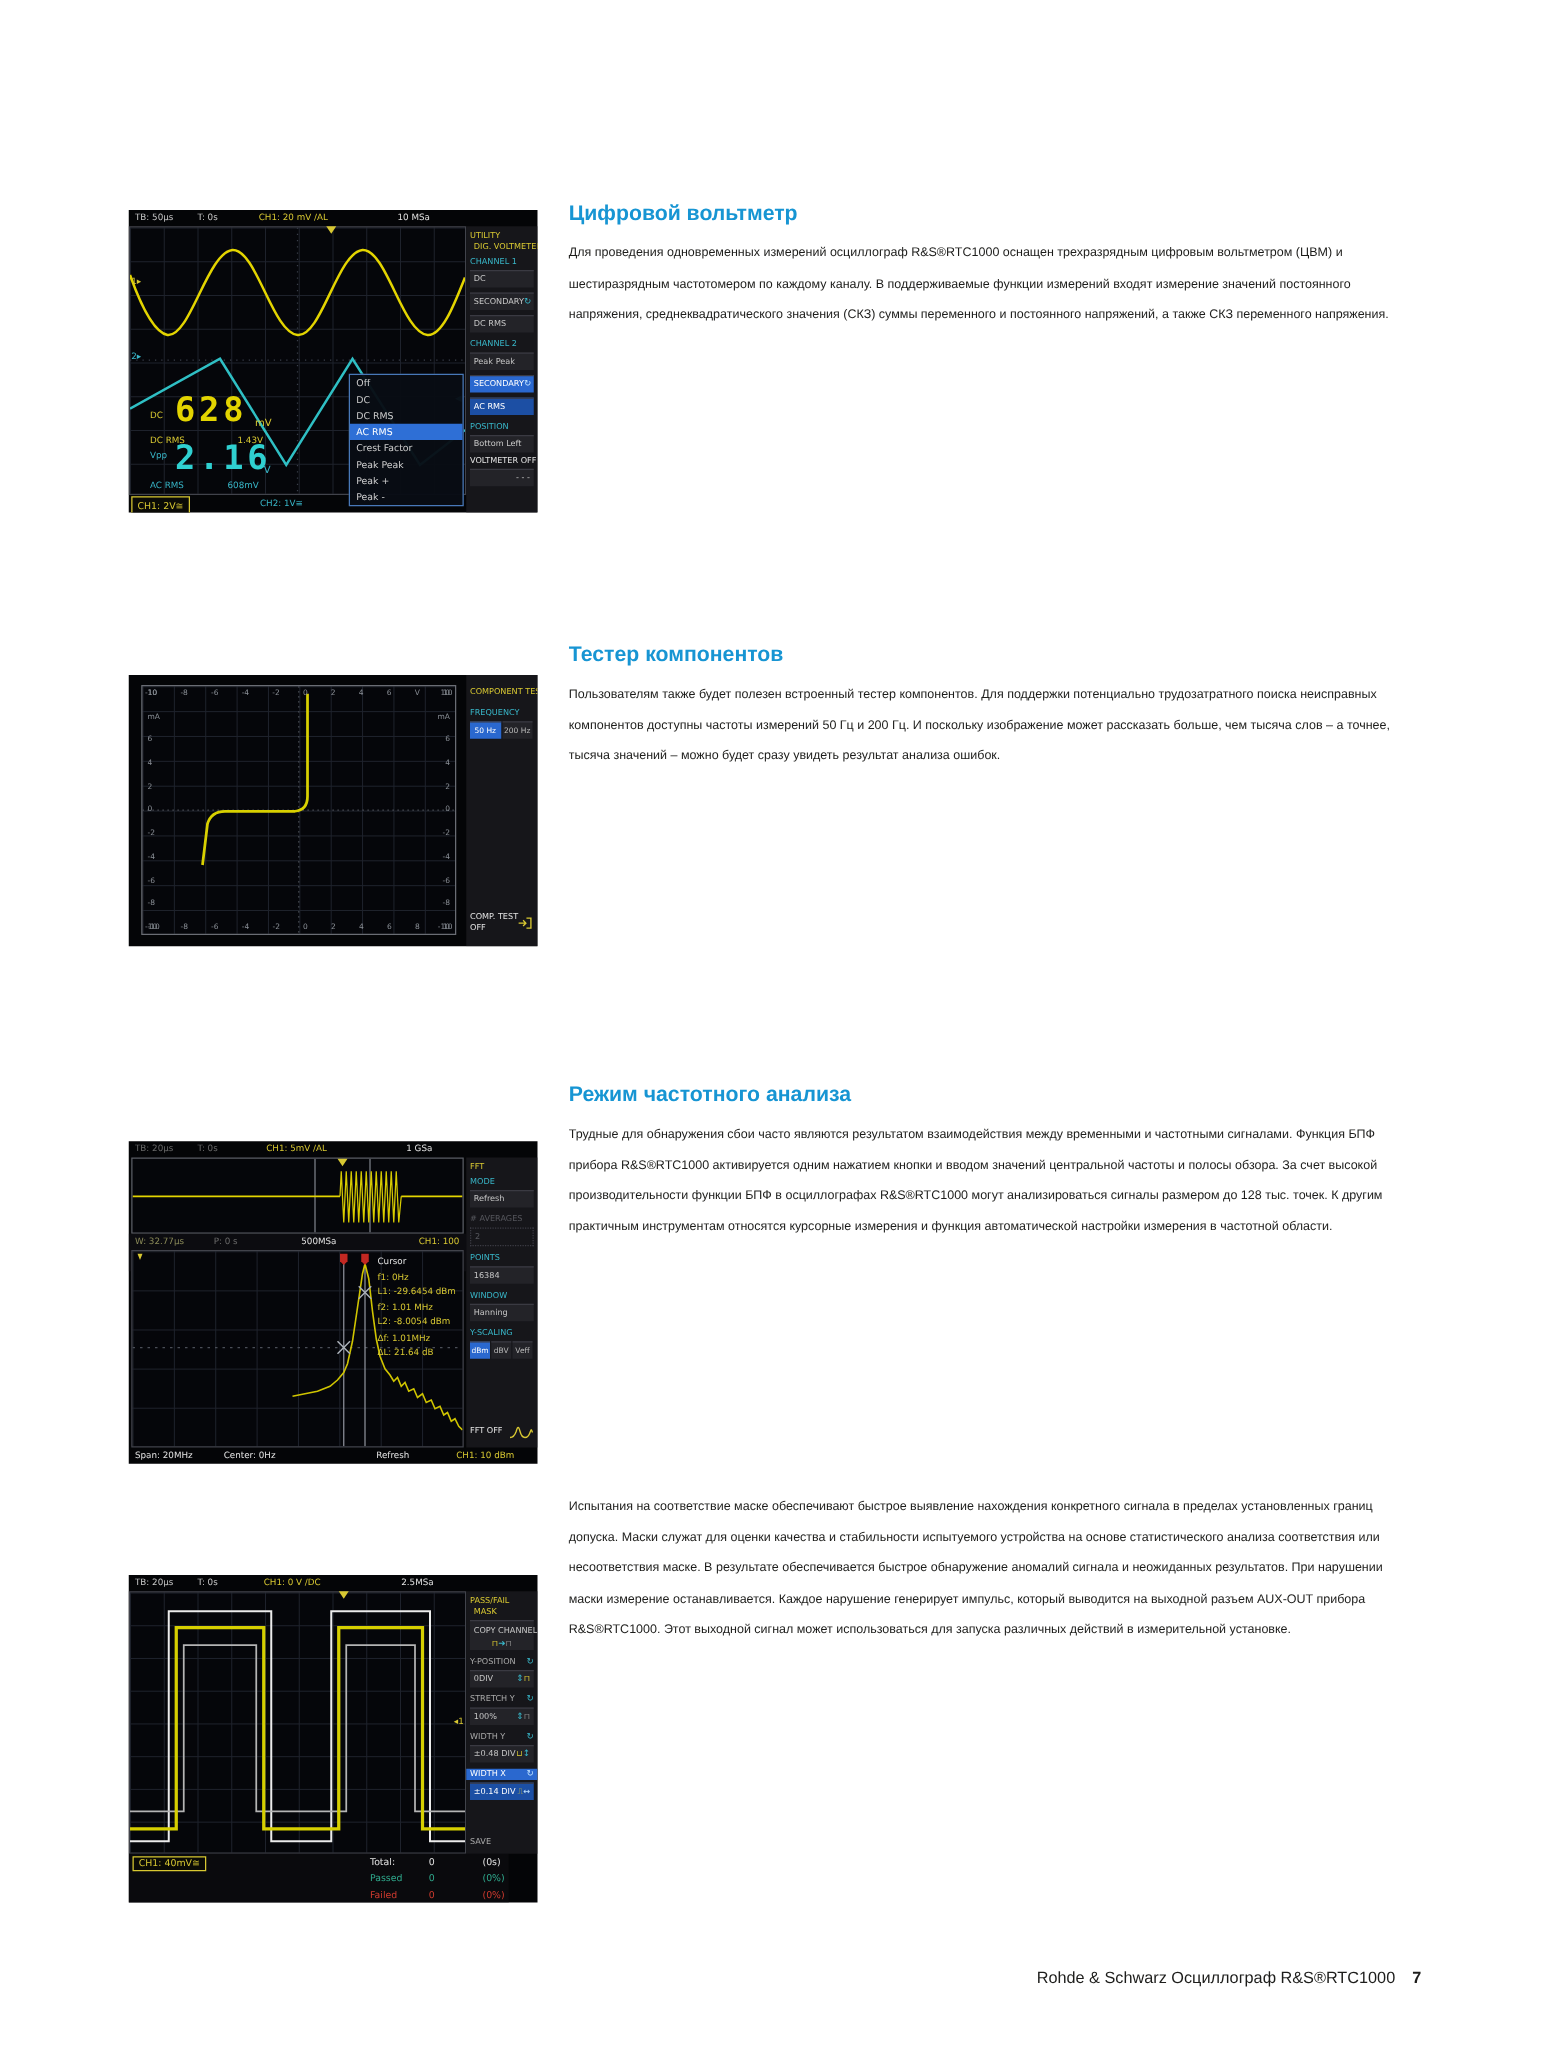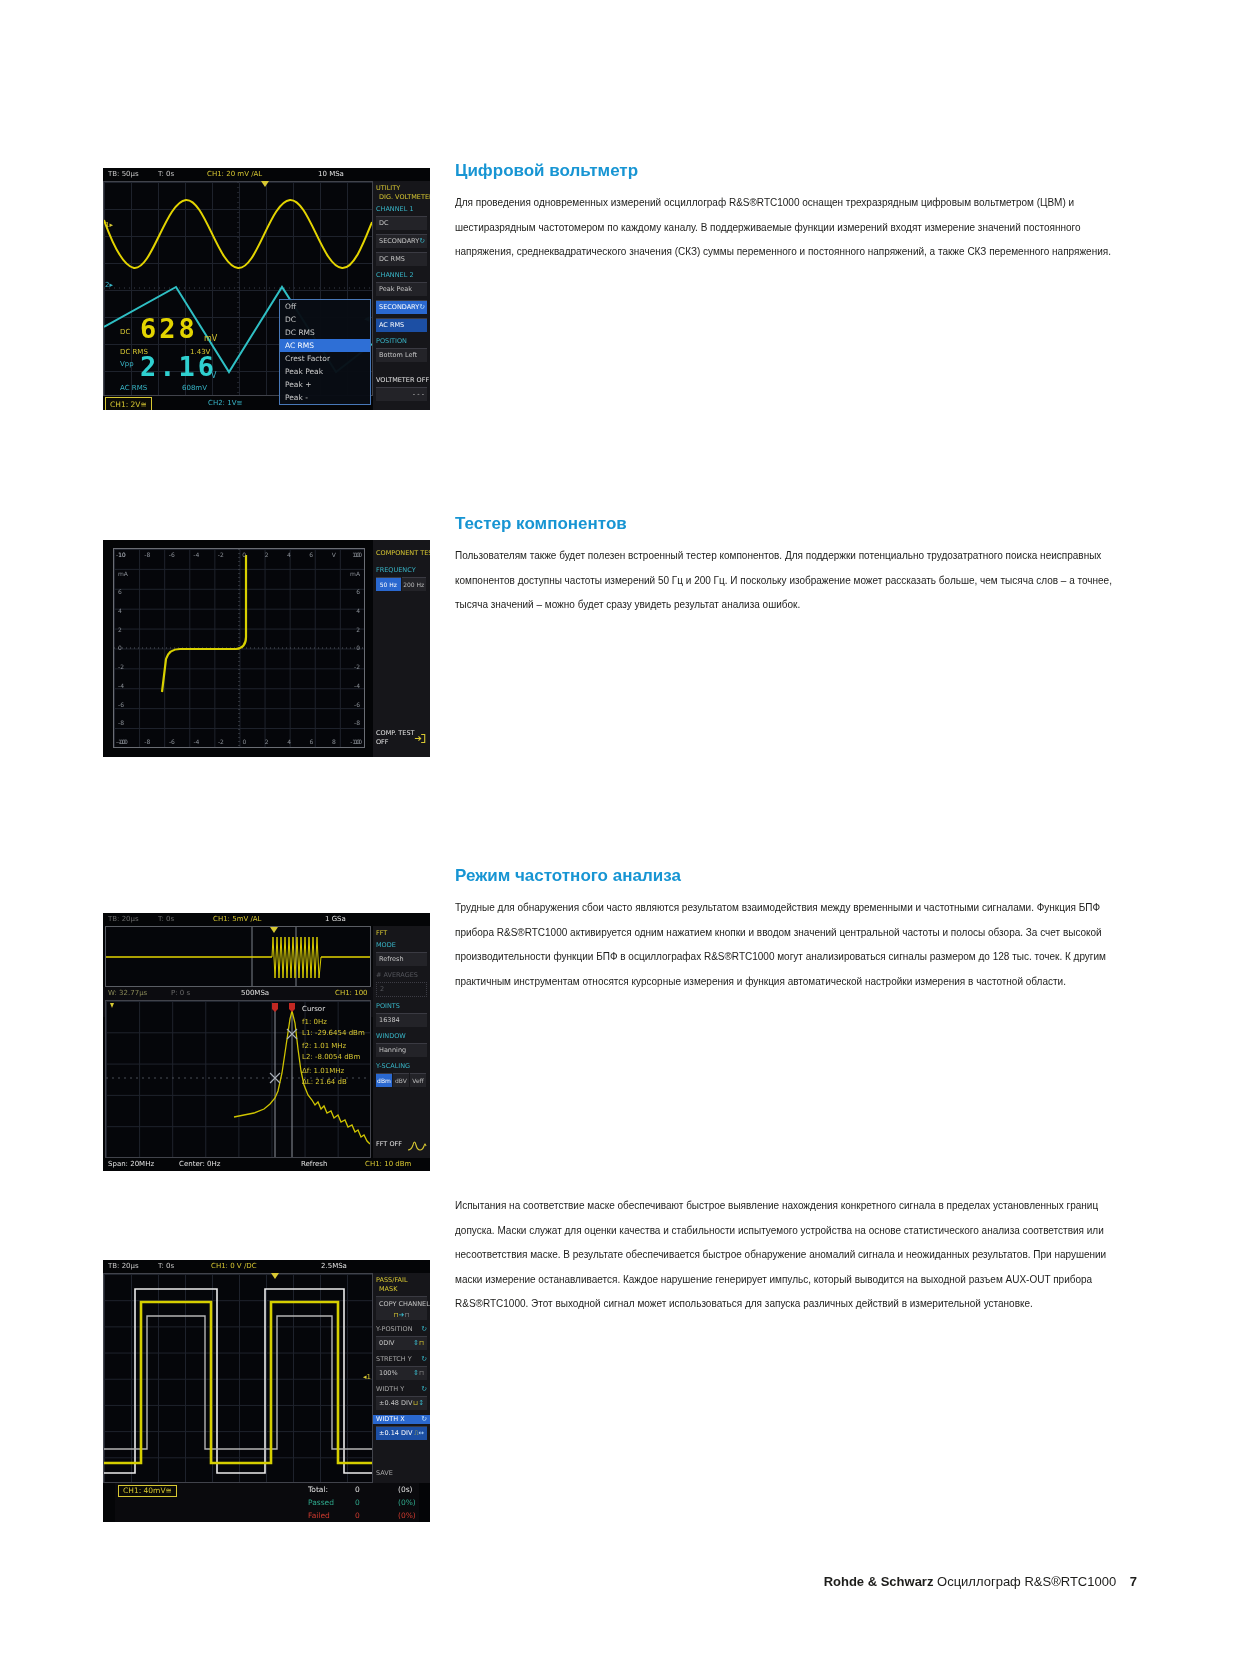--- a/index.html
+++ b/index.html
@@ -2,21 +2,21 @@
 <html><head>
 <meta charset="utf-8">
 <style>
 *{margin:0;padding:0;box-sizing:border-box}
 html,body{background:#fff;font-family:"Liberation Sans",sans-serif}
 .page{position:relative;width:1240px;height:1654px;background:#fff;overflow:hidden}
 .tblock{position:absolute;left:455px;width:680px}
 .tblock h2{font-size:17px;font-weight:700;color:#1795d3;margin-bottom:10px}
 .tblock p{font-size:10px;line-height:24.6px;color:#1d1d1b}
 .footer{position:absolute;top:1574px;right:103px;font-size:13px;color:#1d1d1b;white-space:nowrap}
-.footer .b{font-weight:700}
+.footer .b{font-weight:400}
 .footer .pg{font-weight:700;margin-left:10px}
 
 .scope{position:absolute;background:#040507;overflow:hidden;font-family:"DejaVu Sans",sans-serif}
 .bar{position:absolute;height:30px;font-size:7px;color:#c8c8c8}
 .bar span{position:absolute;top:0;line-height:13px;white-space:nowrap}
 .yel{color:#d8c832}.cy{color:#38b6c8}.dim{color:#6a6a6a}.wh{color:#e2e2e2}.dimy{color:#8a8a58}
 .gridarea{position:absolute;border:1px solid #41434b;background-color:#05060a}
 .grid-s{background-image:linear-gradient(to right,#1e222c 1px,transparent 1px),linear-gradient(to bottom,#1e222c 1px,transparent 1px)}
 .panel{position:absolute;right:0;width:57px;background:#16161a;padding:3px 3px 2px;font-size:6px;color:#bbb;display:flex;flex-direction:column}
 .p-lab{font-size:6.5px;line-height:9px;white-space:nowrap}
@@ -116,21 +116,21 @@
           <span>SECONDARY</span>
           <span class="knob" style="color:#bfe2ff">↻</span>
         </div>
       <div class="p-btn bl2">
           <span>AC RMS</span>
         </div>
       <div class="p-head">POSITION</div>
       <div class="p-btn">
           <span>Bottom Left</span>
         </div>
-      <div class="p-lab wh" style="margin-top:12px">VOLTMETER OFF</div>
+      <div class="p-lab wh" style="margin-top:0">VOLTMETER OFF</div>
       <div class="p-btn" style="justify-content:flex-end">
           <span>- - -</span>
         </div>
     </div>
   </div>
   <div class="tblock" style="top:161px">
     <h2>Цифровой вольтметр</h2>
     <p>Для проведения одновременных измерений осциллограф R&amp;S®RTC1000 оснащен трехразрядным цифровым вольтметром (ЦВМ) и шестиразрядным частотомером по каждому каналу. В поддерживаемые функции измерений входят измерение значений постоянного напряжения, среднеквадратического значения (СКЗ) суммы переменного и постоянного напряжений, а также СКЗ переменного напряжения.</p>
   </div>
 
@@ -313,21 +313,21 @@
     </div>
     <div class="gridarea grid-s" style="left:0;top:13px;width:270px;height:210px;background-size:27px 26.2px">
       <svg width="268" height="208" viewBox="0 0 268 208">
         <path d="M0,199 H31 V15 H113 V199 H161 V15 H240 V199 H268" fill="none" stroke="#ececec" stroke-width="1.6"></path>
         <path d="M0,175 H43 V42 H101 V175 H173 V42 H228 V175 H268" fill="none" stroke="#b4b4b4" stroke-width="1.4"></path>
         <path d="M0,189 H37 V28 H107 V189 H167 V28 H234 V189 H268" fill="none" stroke="#d6cf00" stroke-width="2.6"></path>
       </svg>
       <span class="chm yel" style="right:1px;top:100px">◂1</span>
     </div>
     <div class="trig" style="left:168px;top:13px"></div>
-    <div style="position:absolute;left:12px;top:223px;width:304px;height:39px;background:#0a0a0d">
+    <div style="position:absolute;left:0;top:223px;width:304px;height:39px;background:#0a0a0d">
       <span class="chbox" style="left:3px;top:2px">CH1: 40mV≅</span>
       <span class="statustxt wh" style="left:193px;top:0">Total:</span>
       <span class="statustxt wh" style="left:240px;top:0">0</span>
       <span class="statustxt wh" style="left:283px;top:0">(0s)</span>
       <span class="statustxt teal" style="left:193px;top:13px">Passed</span>
       <span class="statustxt teal" style="left:240px;top:13px">0</span>
       <span class="statustxt teal" style="left:283px;top:13px">(0%)</span>
       <span class="statustxt red" style="left:193px;top:26px">Failed</span>
       <span class="statustxt red" style="left:240px;top:26px">0</span>
       <span class="statustxt red" style="left:283px;top:26px">(0%)</span>

